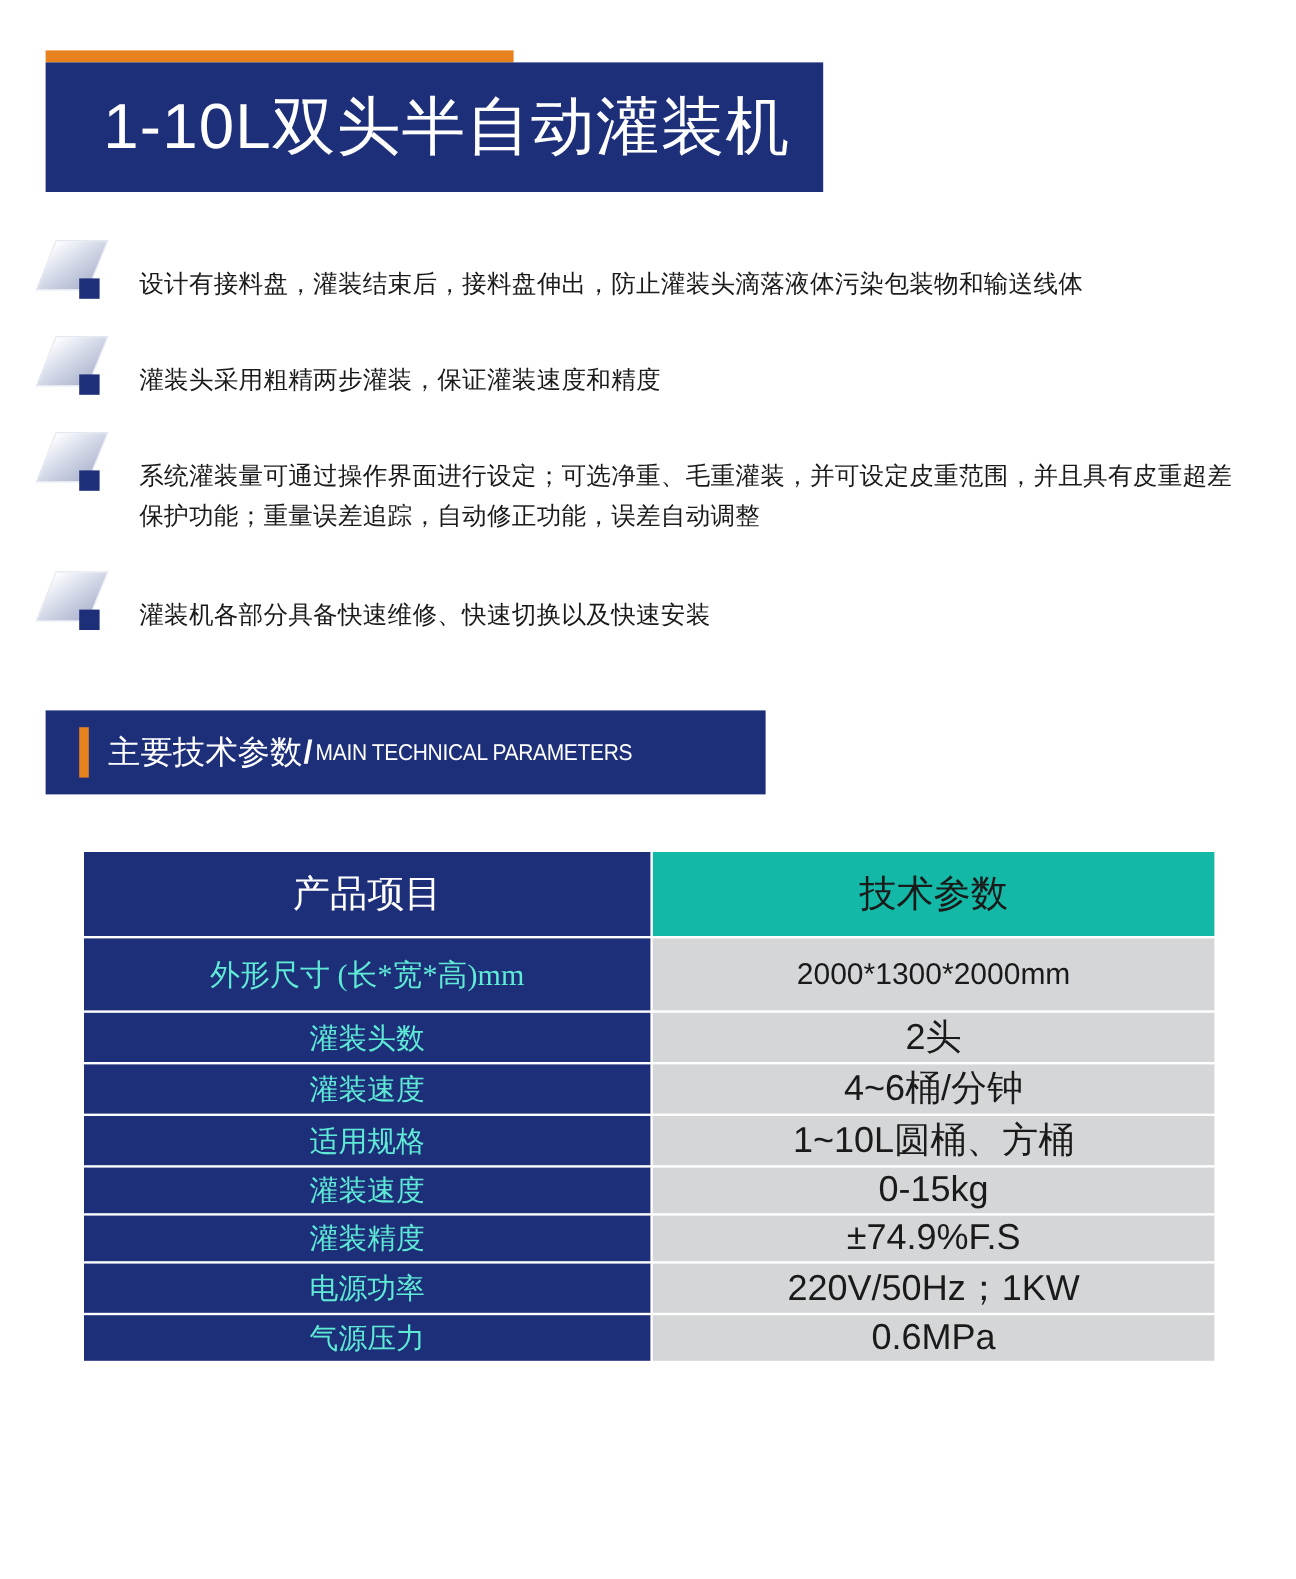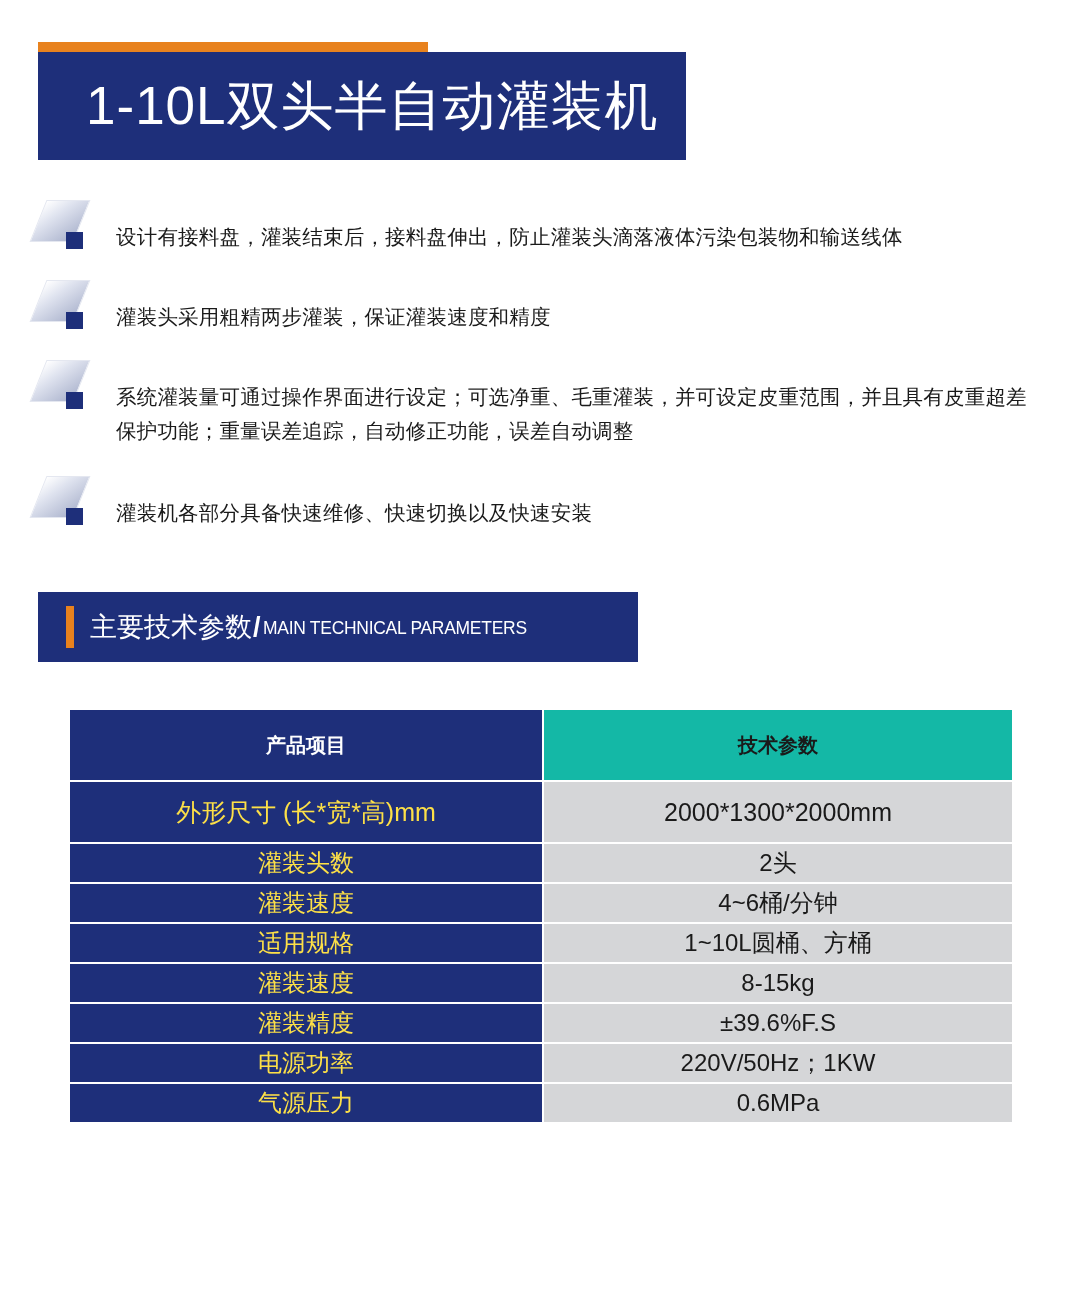--- a/index.html
+++ b/index.html
@@ -163,42 +163,43 @@
   }
   .table td, .table th {
     border: 2px solid #ffffff;
     padding: 0;
     height: 40px;
     text-align: center;
     vertical-align: middle;
   }
   .table thead th {
     height: 72px;
-    font-size: 20px;
-    font-weight: bold;
+    font-size: 31px;
+    font-weight: normal;
   }
   .th-left {
     background: #1e2f7a;
     color: #ffffff;
     width: 474px;
   }
   .th-right {
     background: #14b8a6;
     color: #1a1a1a;
     width: 470px;
   }
   .td-left {
     background: #1e2f7a;
-    color: #fde047;
+    color: #5eead4;
     font-size: 24px;
+    font-family: Liberation Serif, serif;
   }
   .td-right {
     background: #d5d6d8;
     color: #1a1a1a;
-    font-size: 24px;
+    font-size: 30px;
   }
   .table tbody tr:first-child .td-left,
   .table tbody tr:first-child .td-right {
     font-size: 25px;
     height: 62px;
   }
 </style>
 </head>
 <body>
 
@@ -263,25 +264,25 @@
     <tr>
       <td class="td-left">灌装速度</td>
       <td class="td-right">4~6桶/分钟</td>
     </tr>
     <tr>
       <td class="td-left">适用规格</td>
       <td class="td-right">1~10L圆桶、方桶</td>
     </tr>
     <tr>
       <td class="td-left">灌装速度</td>
-      <td class="td-right">8-15kg</td>
+      <td class="td-right">0-15kg</td>
     </tr>
     <tr>
       <td class="td-left">灌装精度</td>
-      <td class="td-right">±39.6%F.S</td>
+      <td class="td-right">±74.9%F.S</td>
     </tr>
     <tr>
       <td class="td-left">电源功率</td>
       <td class="td-right">220V/50Hz；1KW</td>
     </tr>
     <tr>
       <td class="td-left">气源压力</td>
       <td class="td-right">0.6MPa</td>
     </tr>
   </tbody>

